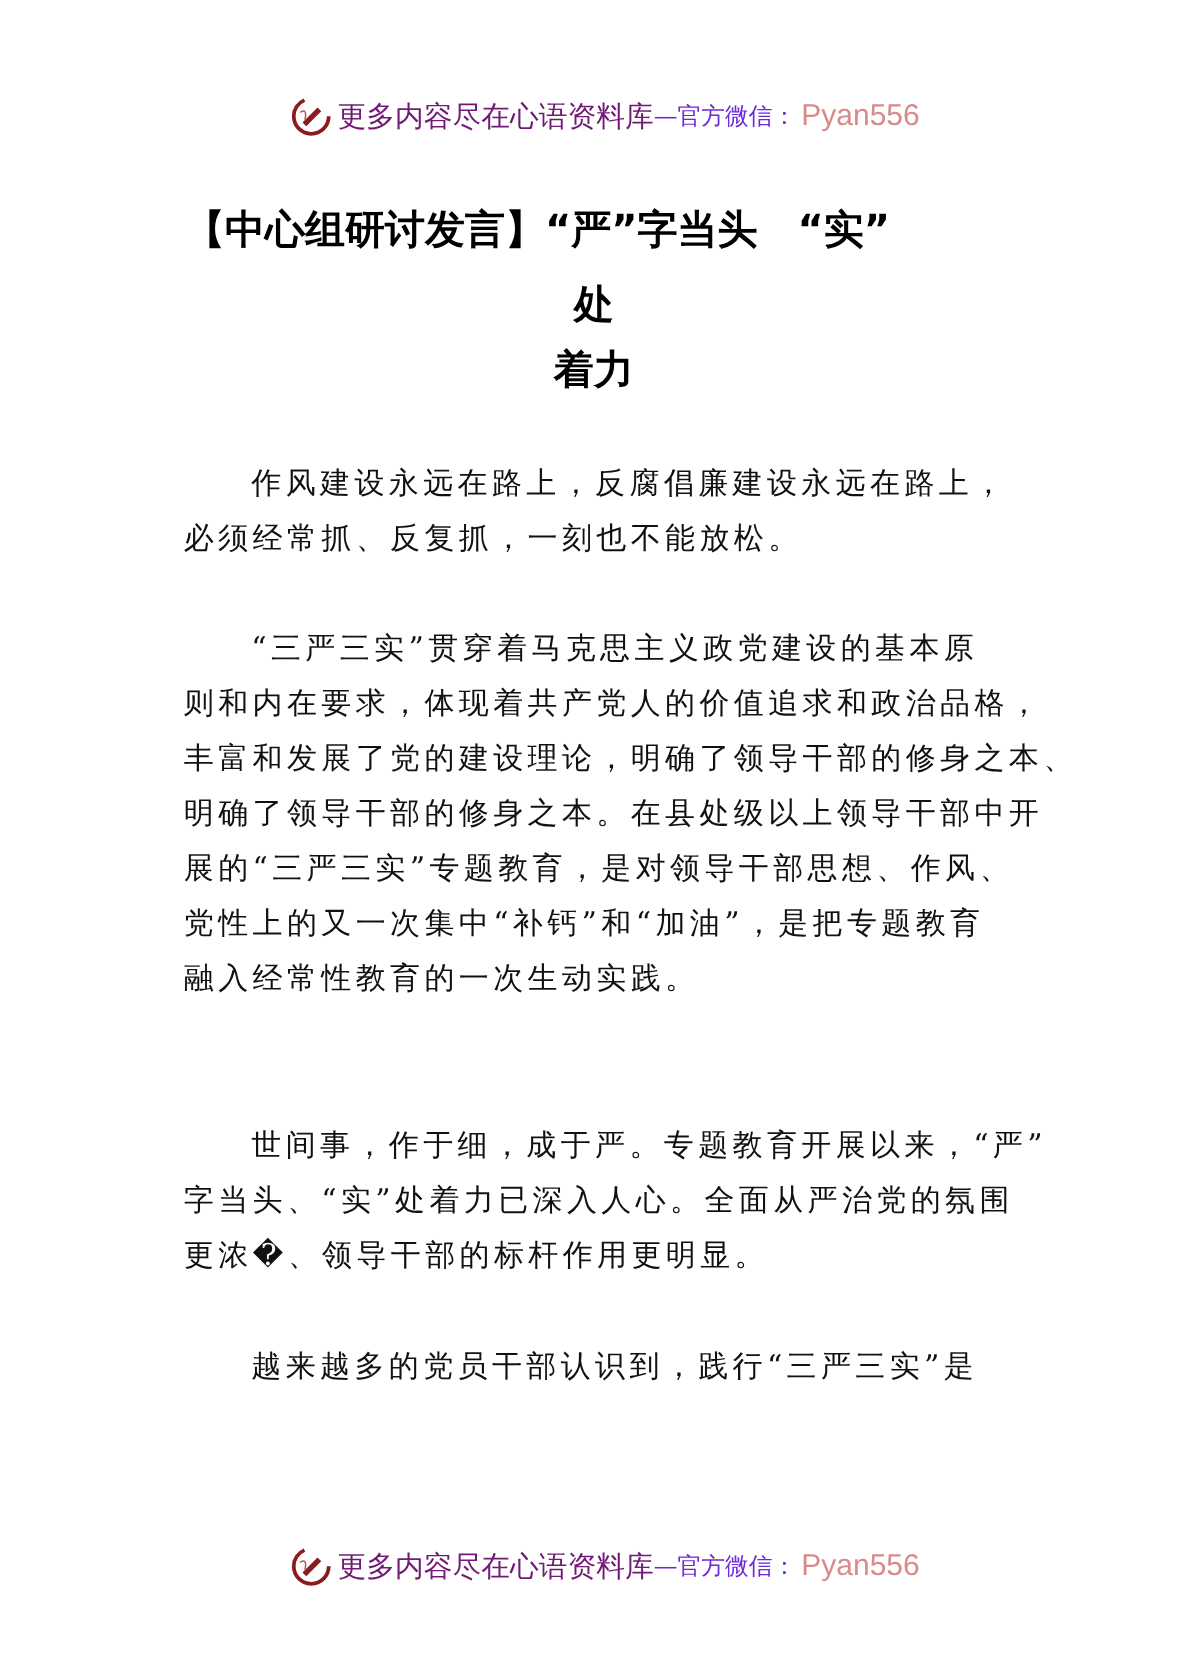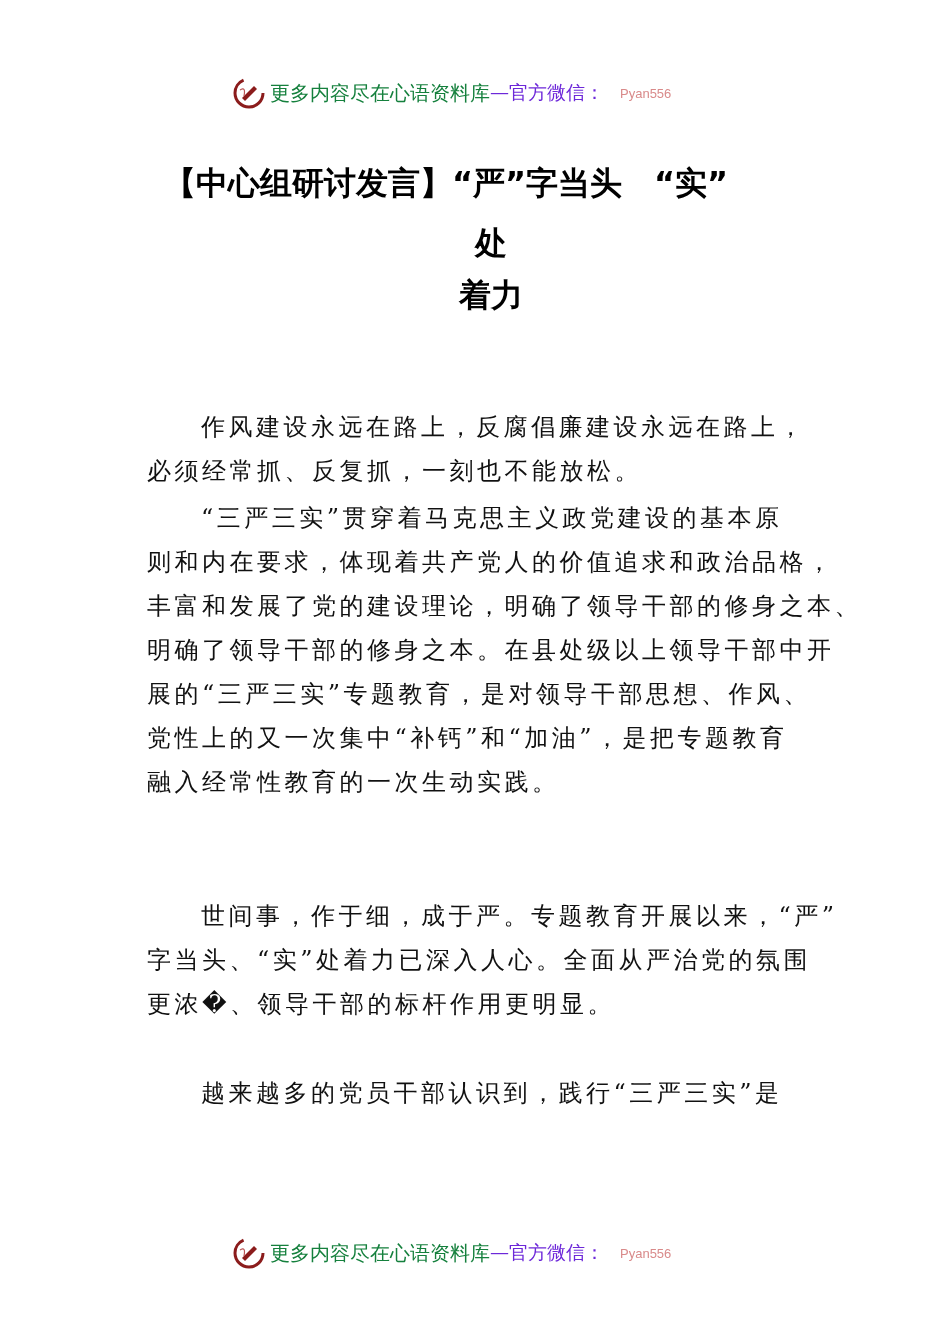--- a/index.html
+++ b/index.html
@@ -2,25 +2,25 @@
 <html><head>
 <meta charset="utf-8">
 <style>
   html, body { margin: 0; padding: 0; background: #ffffff; }
   body { width: 950px; height: 1344px; position: relative; overflow: hidden;
          font-family: "DejaVu Serif", "Liberation Serif", serif; color: #111; }
   .banner { position: absolute; left: 232px; height: 36px; display: flex; align-items: center; }
   .banner.top { top: 75px; }
   .banner.bottom { top: 1235px; }
   .logo { width: 34px; height: 34px; margin-right: 4px; }
-  .banner-red { color: #15803d; font-size: 20px; font-family: "DejaVu Serif", serif; letter-spacing: 0px; }
+  .banner-red { color: #701a75; font-size: 23px; font-family: "DejaVu Serif", serif; letter-spacing: 0px; }
   .banner-grey { color: #6d28d9; font-size: 19px; font-family: "DejaVu Serif", serif; }
-  .banner-id { color: #d98a8a; font-size: 13px; font-family: "Liberation Sans", sans-serif; margin-left: 16px; }
+  .banner-id { color: #d98a8a; font-size: 24px; font-family: "Liberation Sans", sans-serif; margin-left: 4px; }
   .title { position: absolute; left: 0; width: 950px; text-align: center;
-           font-family: "DejaVu Sans", sans-serif; font-weight: bold; font-size: 32px; color: #000; margin-left: 16px; }
+           font-family: "DejaVu Sans", sans-serif; font-weight: bold; font-size: 32px; color: #000; }
   .title.l1 { top: 162px; left: 148px; width: 680px; text-align: left; letter-spacing: 0px; }
   .title.l2 { top: 222px; }
   .title.l3 { top: 274px; text-align: center; }
   .para { position: absolute; left: 147px; width: 680px;
           font-family: "DejaVu Serif", serif; font-size: 24px; line-height: 44px; color: #111;
           letter-spacing: 3.5px; }
   .para .line { display: block; white-space: nowrap; }
   .para .indent { padding-left: 54px; }
 </style>
 </head>
@@ -34,21 +34,21 @@
   </svg>
   <span class="banner-red">更多内容尽在心语资料库</span>
   <span class="banner-grey">—官方微信：</span>
   <span class="banner-id">Pyan556</span>
 </div>
 
 <div class="title l1">【中心组研讨发言】“严”字当头　“实”</div>
 <div class="title l2">处</div>
 <div class="title l3">着力</div>
 
-<div class="para" style="top:364px;margin-top:41px;">
+<div class="para" style="top:364px;">
   <span class="line indent">作风建设永远在路上，反腐倡廉建设永远在路上，</span>
   <span class="line">必须经常抓、反复抓，一刻也不能放松。</span>
 </div>
 
 <div class="para" style="top:496px;">
   <span class="line indent">“三严三实”贯穿着马克思主义政党建设的基本原</span>
   <span class="line">则和内在要求，体现着共产党人的价值追求和政治品格，</span>
   <span class="line">丰富和发展了党的建设理论，明确了领导干部的修身之本、</span>
   <span class="line">明确了领导干部的修身之本。在县处级以上领导干部中开</span>
   <span class="line">展的“三严三实”专题教育，是对领导干部思想、作风、</span>

